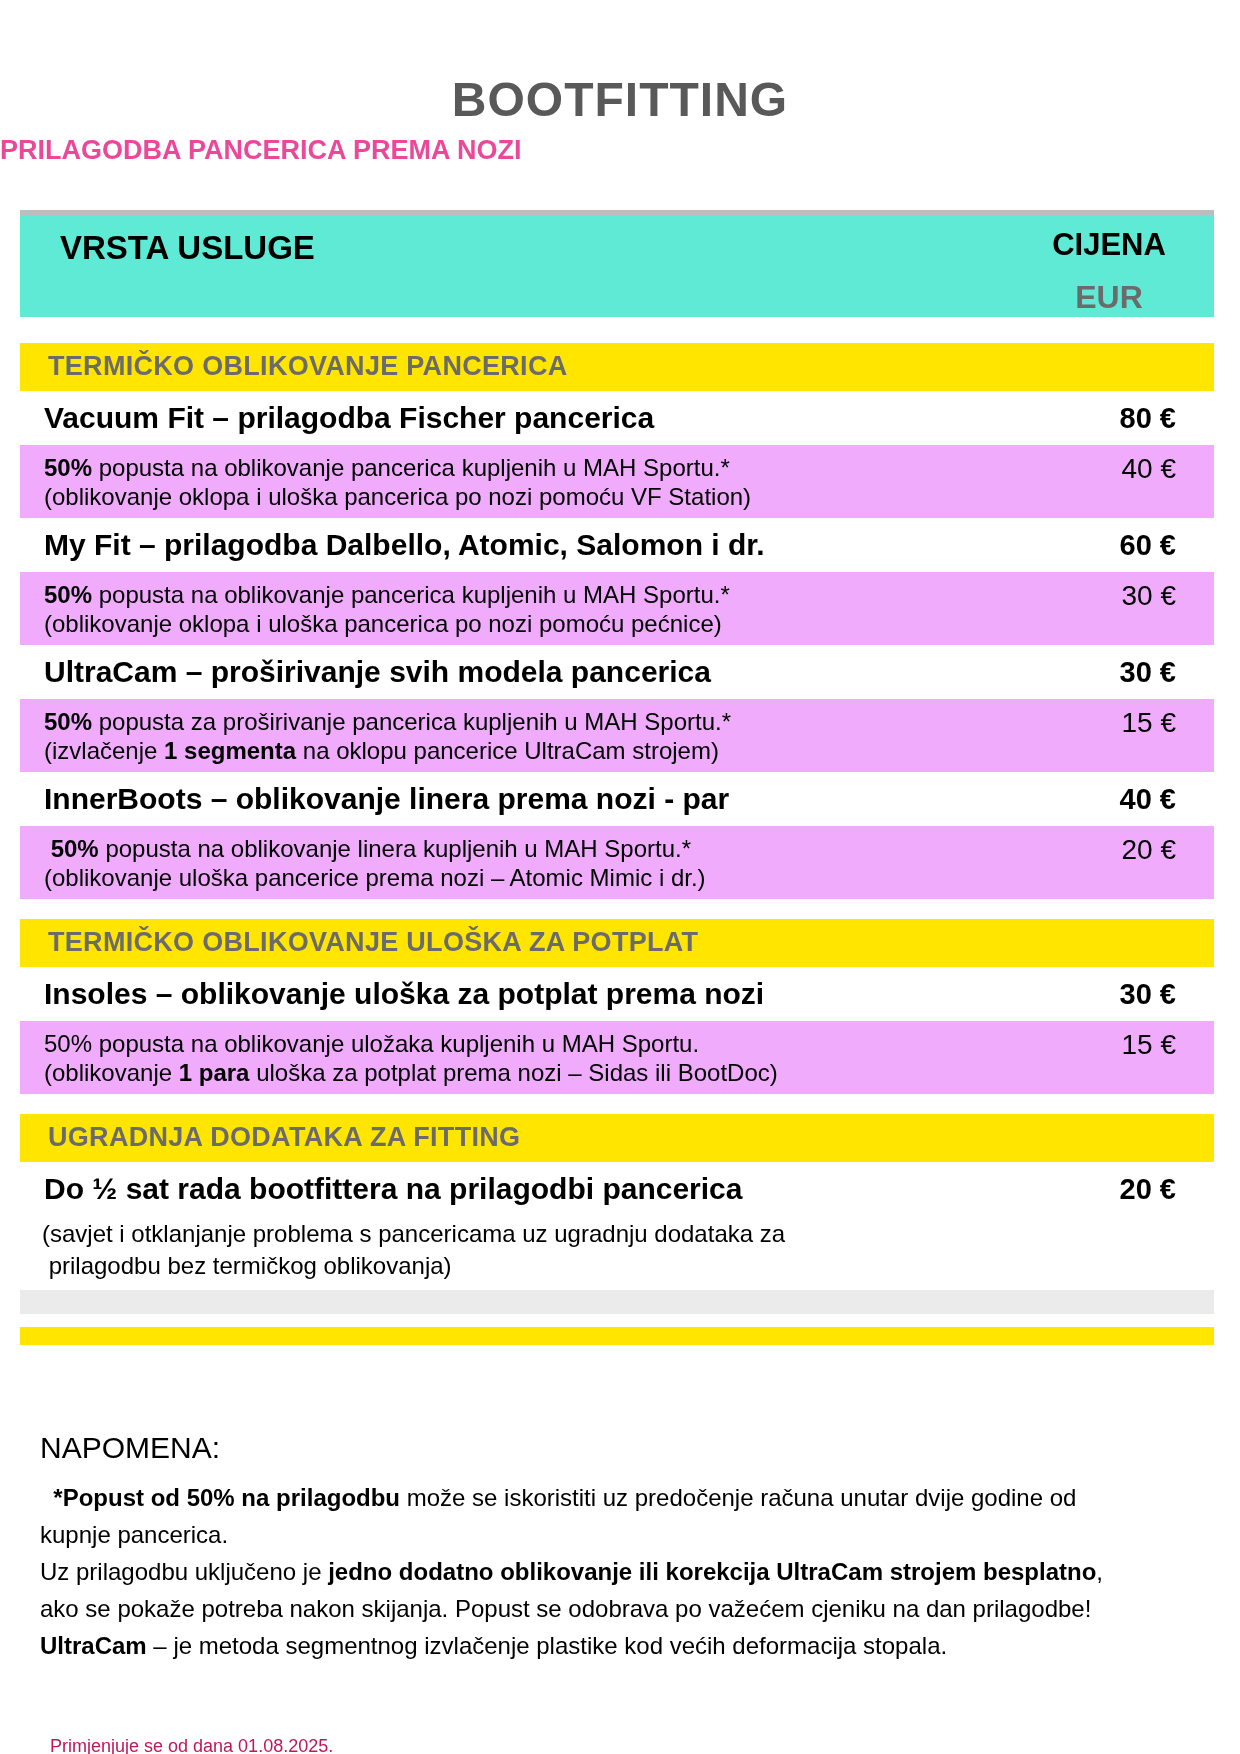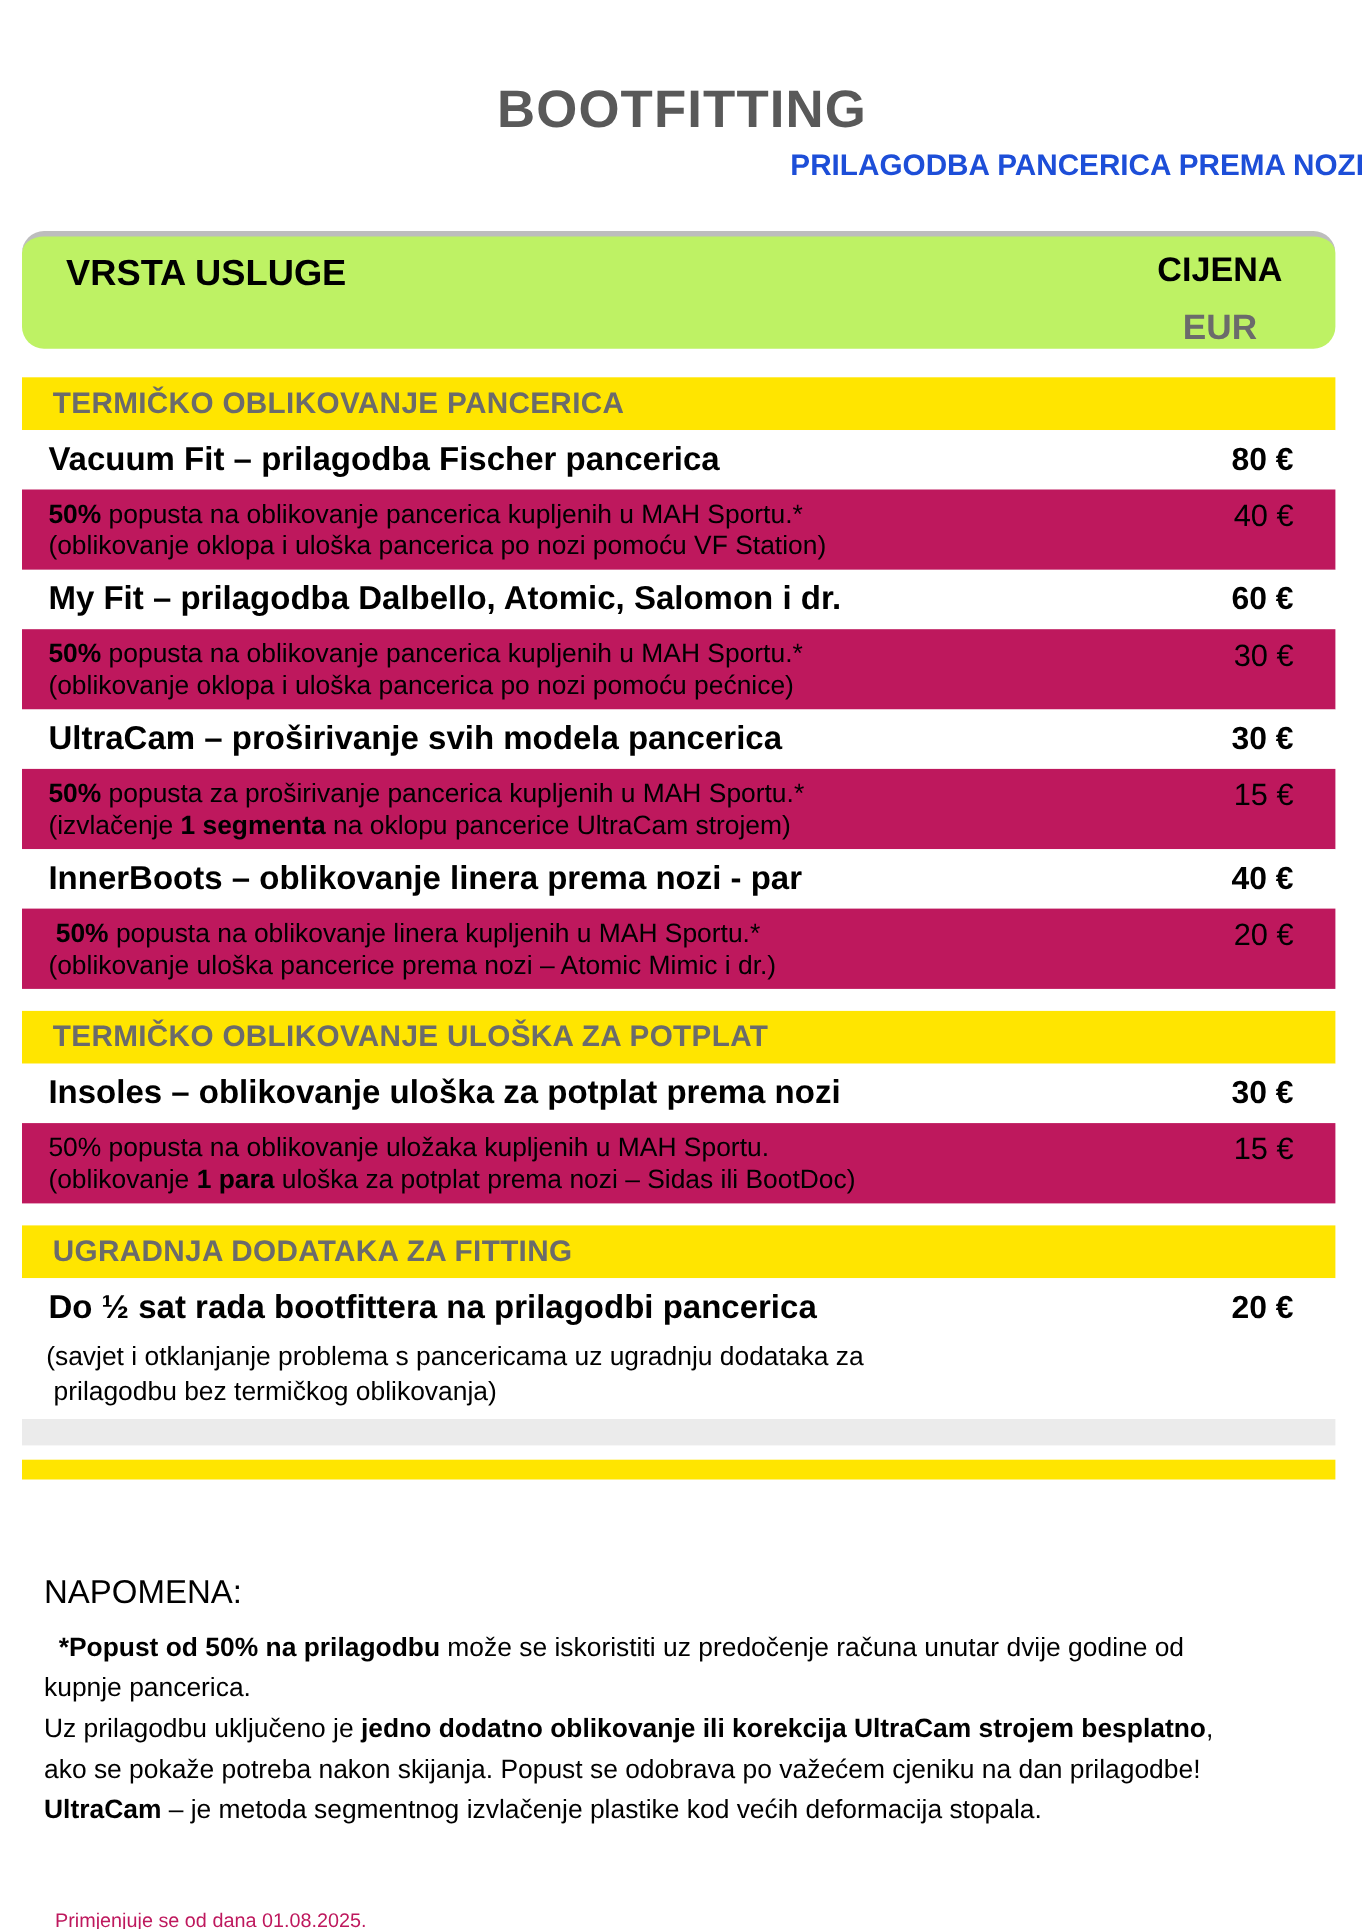--- a/index.html
+++ b/index.html
@@ -15,36 +15,35 @@
   .title {
     margin-top:44px;
     text-align:center;
     font-size:48px;
     font-weight:bold;
     color:#595959;
     letter-spacing:1px;
   }
   .subtitle {
     margin-top:8px;
-    text-align:right;
+    text-align:left;
     font-size:27px;
     font-weight:bold;
-    color:#1d4ed8;
+    color:#ec4899;
   }
   .table {
     margin:44px 26px 0 20px;
     width:1194px;
   }
   .thead {
     border-top:5px solid #bdbdbd;
-    background:#bef264;
+    background:#5eead4;
     height:102px;
     display:flex;
     justify-content:space-between;
-    border-radius:20px;
   }
   .th-service {
     padding:14px 0 0 40px;
     font-size:33px;
     font-weight:bold;
     color:#000;
   }
   .th-price {
     width:210px;
     padding-top:12px;
@@ -71,21 +70,21 @@
     text-align:right;
     padding-right:38px;
     box-sizing:border-box;
   }
   .line { white-space:pre-wrap; }
 
   .row.main { background:#ffffff; padding:9px 0 9px 0; }
   .row.main .cell-name { padding-left:24px; font-size:30px; font-weight:bold; line-height:36px; }
   .row.main .cell-price { font-size:29px; font-weight:bold; line-height:36px; padding-top:0; }
 
-  .row.discount { background:#be185d; padding:8px 0 7px 0;gap:16px; }
+  .row.discount { background:#f0abfc; padding:8px 0 7px 0;gap:16px; }
   .row.discount .cell-name { padding-left:24px; }
   .row.discount .line0 { font-size:24px; line-height:30px; }
   .row.discount .line1 { font-size:24px; line-height:28px; }
   .row.discount .cell-price { font-size:28px; font-weight:normal; line-height:32px; }
 
   .row.note { background:#ffffff; padding:2px 0 4px 0; }
   .row.note .cell-name { padding-left:22px; font-size:24px; line-height:32px; }
 
   .b { font-weight:bold; }
 

